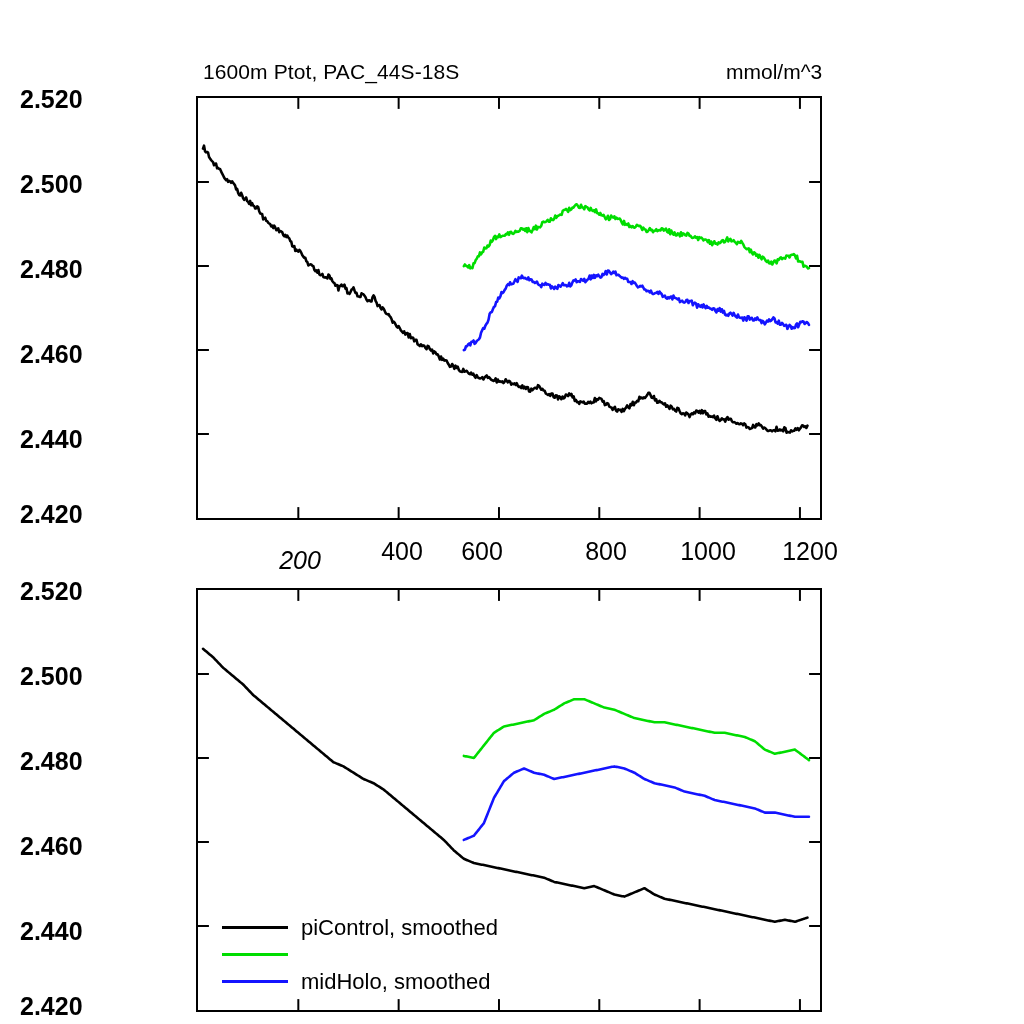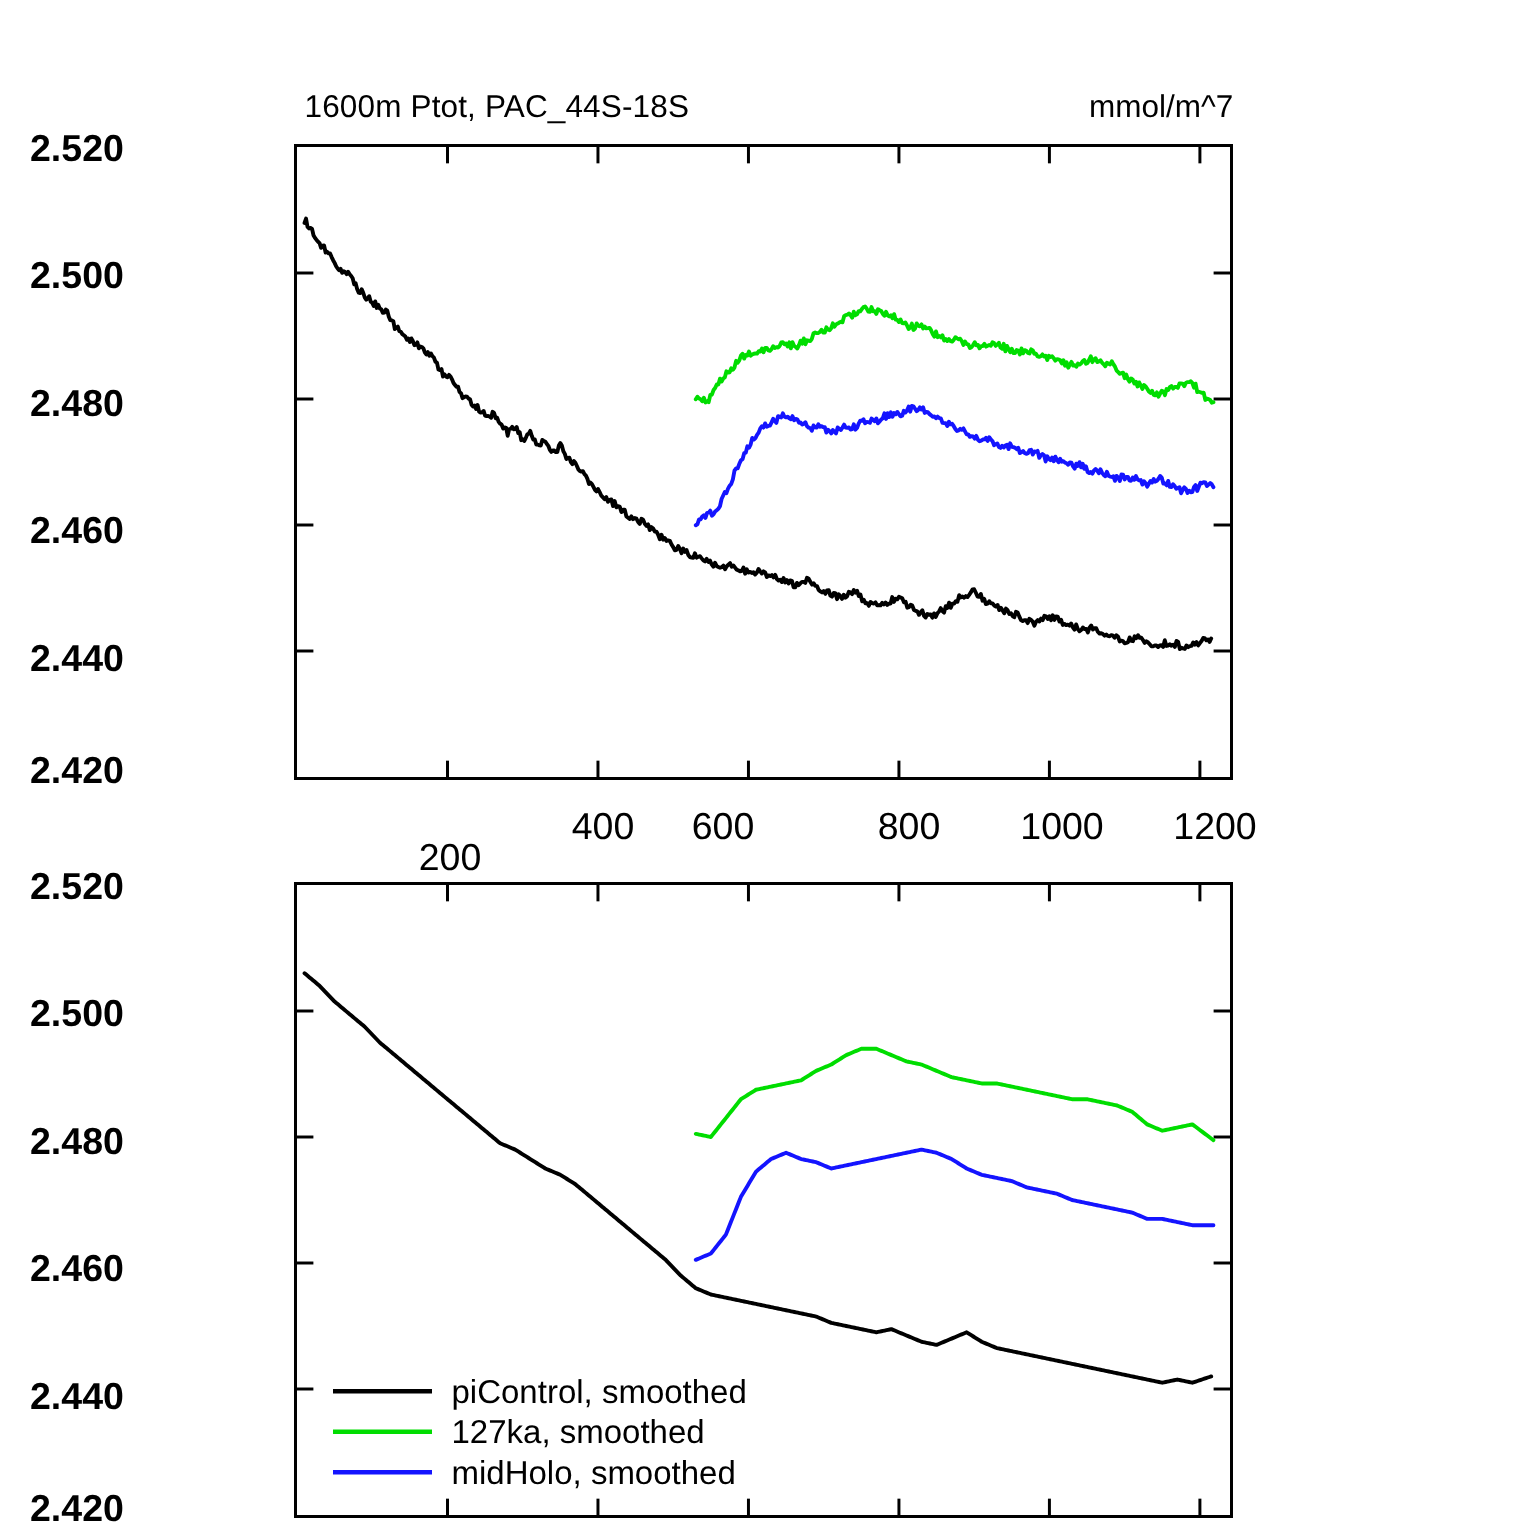--- a/index.html
+++ b/index.html
@@ -83,30 +83,30 @@
 </style>
 </head>
 <body>
 
 <div id="page">
 
   <div class="panel" id="panel-top">
 
     <div class="title-left" style="left:203px; top:60px;text-align:center;">1600m Ptot, PAC_44S-18S</div>
 
-    <div class="title-right" style="left:726px; top:60px;">mmol/m^7</div>
+    <div class="title-right" style="left:726px; top:60px;">mmol/m^3</div>
 
     <div class="ytick" style="left:20px; top:85px; width:160px;">2.520</div>
     <div class="ytick" style="left:20px; top:170px; width:160px;">2.500</div>
     <div class="ytick" style="left:20px; top:255px; width:160px;">2.480</div>
     <div class="ytick" style="left:20px; top:340px; width:160px;">2.460</div>
     <div class="ytick" style="left:20px; top:425px; width:160px;">2.440</div>
     <div class="ytick" style="left:20px; top:500px; width:160px;">2.420</div>
 
-    <div class="xtick" style="left:250px; top:558px; width:100px;">200</div>
+    <div class="xtick" style="left:250px; top:546px; width:100px;font-style:italic;">200</div>
     <div class="xtick" style="left:352px; top:537px; width:100px;">400</div>
     <div class="xtick" style="left:432px; top:537px; width:100px;">600</div>
     <div class="xtick" style="left:556px; top:537px; width:100px;">800</div>
     <div class="xtick" style="left:658px; top:537px; width:100px;">1000</div>
     <div class="xtick" style="left:760px; top:537px; width:100px;">1200</div>
 
     <div class="plot-frame" id="frame-top" style="left:196px; top:96px; width:626px; height:424px;">
       <svg class="svg-layer" id="svg-top" viewBox="0 0 626 424" preserveAspectRatio="none">
           <line x1="100.96774193548387" y1="424" x2="100.96774193548387" y2="413" stroke="#000" stroke-width="2"></line>
           <line x1="100.96774193548387" y1="0" x2="100.96774193548387" y2="11" stroke="#000" stroke-width="2"></line>
@@ -173,21 +173,20 @@
         </svg>
     </div>
 
     <div class="legend" style="left:222px; top:349px;">
       <div class="legend-row">
         <span class="legend-line" id="bl0" style="border-top-color: rgb(0, 0, 0);"></span>
         <span class="legend-label">piControl, smoothed</span>
       </div>
       <div class="legend-row">
         <span class="legend-line" id="bl1" style="border-top-color: rgb(0, 221, 0);"></span>
-        <span class="legend-label">127ka, smoothed</span>
       </div>
       <div class="legend-row">
         <span class="legend-line" id="bl2" style="border-top-color: rgb(20, 20, 255);"></span>
         <span class="legend-label">midHolo, smoothed</span>
       </div>
     </div>
   </div>
 </div>
 
 </body></html>

